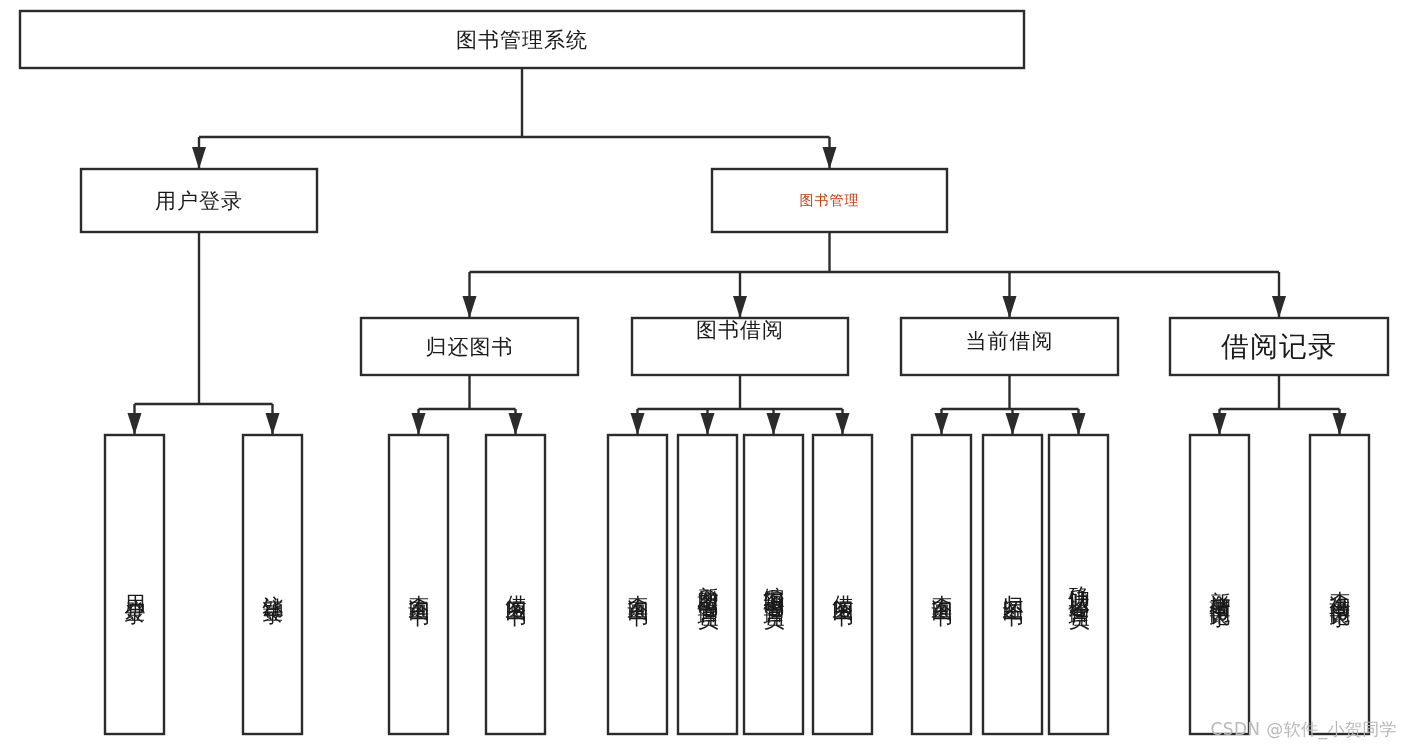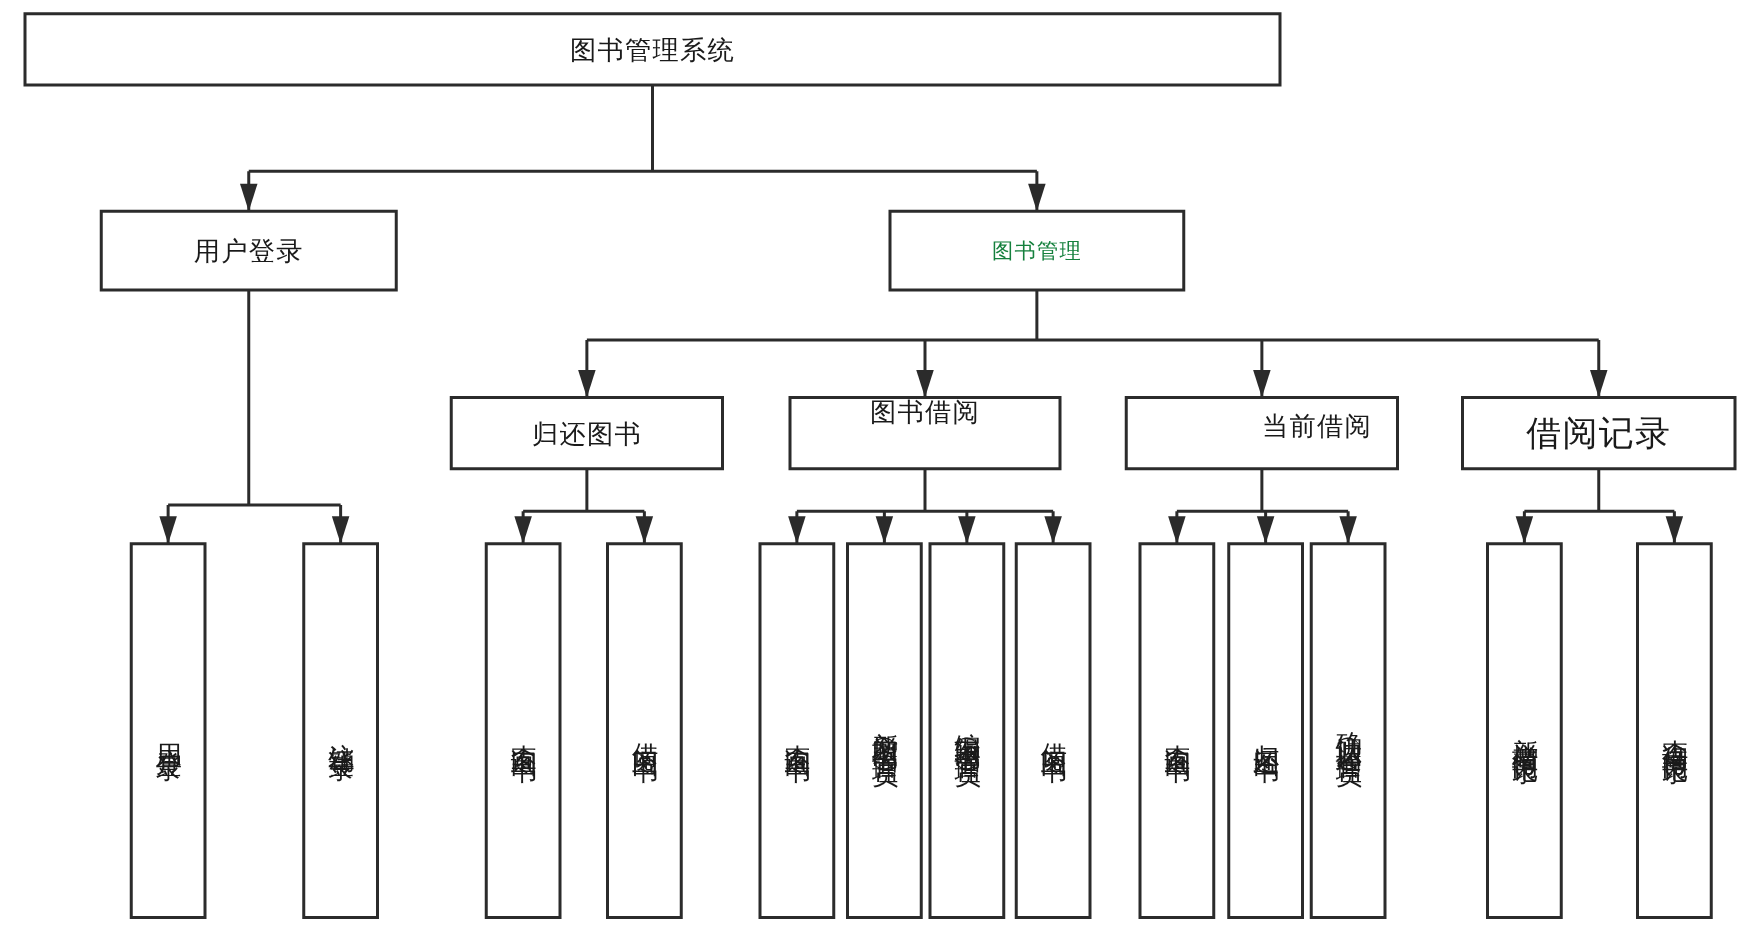--- a/index.html
+++ b/index.html
@@ -146,29 +146,29 @@
   </svg>
 
   <div id="labels">
       <div style="position: absolute; left: 20px; top: 11px; width: 1004px; height: 57px; display: flex; align-items: center; justify-content: center; pointer-events: none;">
         <span style="color: rgb(26, 26, 26); font-size: 21px; letter-spacing: 1px; white-space: nowrap;">图书管理系统</span>
       </div>
       <div style="position: absolute; left: 81px; top: 169px; width: 236px; height: 63px; display: flex; align-items: center; justify-content: center; pointer-events: none;">
         <span style="color: rgb(26, 26, 26); font-size: 21px; letter-spacing: 1px; white-space: nowrap;">用户登录</span>
       </div>
       <div style="position: absolute; left: 712px; top: 169px; width: 235px; height: 63px; display: flex; align-items: center; justify-content: center; pointer-events: none;">
-        <span style="color: #15803d; font-size: 17px; letter-spacing: 1px; white-space: nowrap;">图书管理</span>
+        <span style="color: #c2410c; font-size: 14px; letter-spacing: 1px; white-space: nowrap;">图书管理</span>
       </div>
       <div style="position: absolute; left: 361px; top: 318px; width: 217px; height: 57px; display: flex; align-items: center; justify-content: center; pointer-events: none;">
         <span style="color: rgb(26, 26, 26); font-size: 21px; letter-spacing: 1px; white-space: nowrap;">归还图书</span>
       </div>
       <div style="position: absolute; left: 632px; top: 301px; width: 216px; height: 57px; display: flex; align-items: center; justify-content: center; pointer-events: none;">
         <span style="color: rgb(26, 26, 26); font-size: 21px; letter-spacing: 1px; white-space: nowrap;">图书借阅</span>
       </div>
-      <div style="position: absolute; left: 901px; top: 318px; width: 217px; height: 46px; display: flex; align-items: center; justify-content: center; pointer-events: none; margin-left: 44px;">
+      <div style="position: absolute; left: 901px; top: 318px; width: 217px; height: 46px; display: flex; align-items: center; justify-content: center; pointer-events: none;">
         <span style="color: rgb(26, 26, 26); font-size: 21px; letter-spacing: 1px; white-space: nowrap;">当前借阅</span>
       </div>
       <div style="position: absolute; left: 1170px; top: 318px; width: 218px; height: 57px; display: flex; align-items: center; justify-content: center; pointer-events: none;">
         <span style="color: rgb(26, 26, 26); font-size: 28px; letter-spacing: 1px; white-space: nowrap;">借阅记录</span>
       </div>
       <div style="position: absolute; left: 105px; top: 435px; width: 59px; height: 299px; display: flex; align-items: center; justify-content: center; pointer-events: none;">
         <span class="vert-text" style="color: rgb(26, 26, 26);">用户登录</span>
       </div>
       <div style="position: absolute; left: 243px; top: 435px; width: 59px; height: 299px; display: flex; align-items: center; justify-content: center; pointer-events: none;">
         <span class="vert-text" style="color: rgb(26, 26, 26);">注销登录</span>
@@ -201,13 +201,14 @@
         <span class="vert-text" style="color: rgb(26, 26, 26);">确认归还（管理员）</span>
       </div>
       <div style="position: absolute; left: 1190px; top: 435px; width: 59px; height: 299px; display: flex; align-items: center; justify-content: center; pointer-events: none;">
         <span class="vert-text" style="color: rgb(26, 26, 26);">新增借阅记录</span>
       </div>
       <div style="position: absolute; left: 1310px; top: 435px; width: 59px; height: 299px; display: flex; align-items: center; justify-content: center; pointer-events: none;">
         <span class="vert-text" style="color: rgb(26, 26, 26);">查询借阅记录</span>
       </div>
     </div>
 
+  <div class="watermark">CSDN @软件_小贺同学</div>
 </div>
 
 </body></html>

